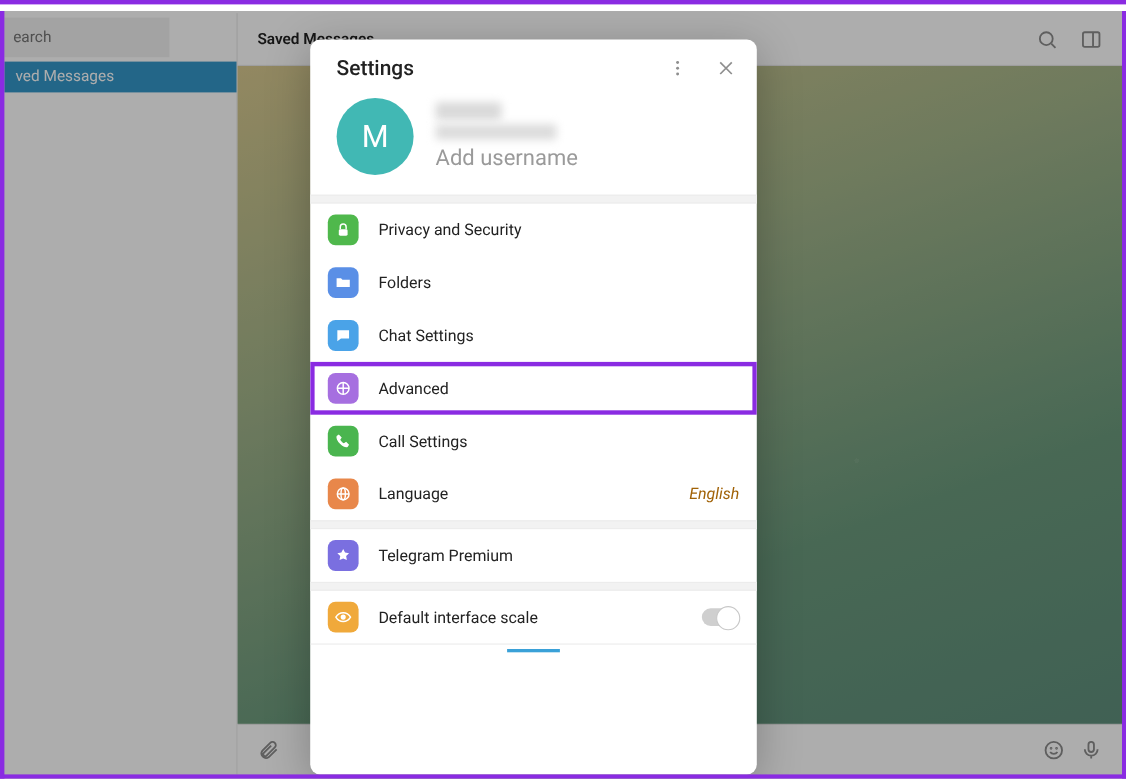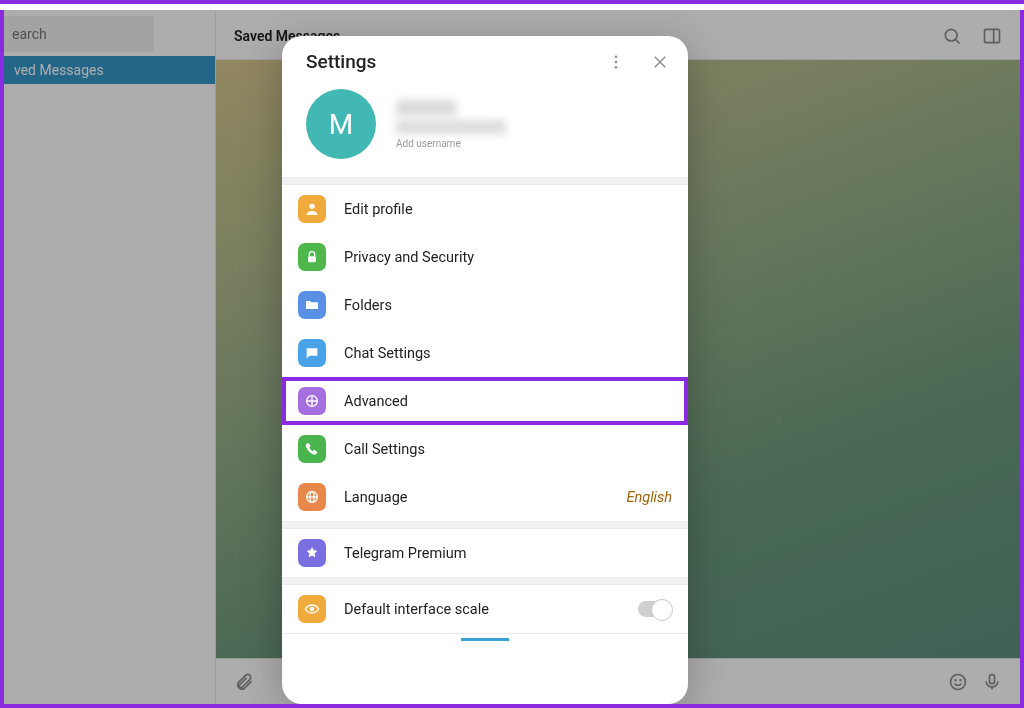--- a/index.html
+++ b/index.html
@@ -14,31 +14,31 @@
   .chat-item { height: 28px; display: flex; align-items: center; padding: 0 10px; color: #fff; background: #3497c9; font-size: 14px; }
   .main { flex: 1; position: relative; display: flex; flex-direction: column; }
   .main-header { height: 48px; display: flex; align-items: center; padding: 0 18px; border-bottom: 1px solid #e9e9e9; }
   .main-title { font-weight: 600; font-size: 14px; color: #222; }
   .header-actions { margin-left: auto; display: flex; gap: 20px; align-items: center; }
   .header-icon { width: 20px; height: 20px; color: #8c8c8c; }
   .chat-bg { flex: 1; background: linear-gradient(160deg,#d8c98f 0%, #a2b48a 35%, #6b9a7d 70%, #5f8f7c 100%); position: relative; }
   .chat-bg::after { content:""; position:absolute; inset:0; background-image: radial-gradient(circle at 20% 30%, rgba(255,255,255,.06) 0 2px, transparent 2px), radial-gradient(circle at 70% 60%, rgba(255,255,255,.06) 0 2px, transparent 2px); }
   .chat-input-bar { height: 46px; background: #fff; border-top: 1px solid #e5e5e5; display: flex; align-items: center; padding: 0 18px; gap: 14px; }
   .overlay { position: absolute; inset: 0; background: rgba(0,0,0,.32); z-index: 5; }
-  .modal { position: absolute; left: 282px; top: 36px; width: 406px; bottom: 4px; background: #fff; border-radius: 20px; box-shadow: 0 8px 40px rgba(0,0,0,.25); z-index: 10; display: flex; flex-direction: column; overflow: hidden; }
+  .modal { position: absolute; left: 282px; top: 36px; width: 406px; bottom: 4px; background: #fff; border-radius: 9px; box-shadow: 0 8px 40px rgba(0,0,0,.25); z-index: 10; display: flex; flex-direction: column; overflow: hidden; }
   .modal-header { display: flex; align-items: center; padding: 14px 18px 10px 24px; }
   .modal-title { font-size: 19px; font-weight: 500; color: #222; }
   .modal-header-actions { margin-left: auto; display: flex; gap: 24px; align-items: center; }
   .icon-btn { width: 20px; height: 20px; display: flex; align-items: center; justify-content: center; color: #8e8e8e; cursor: pointer; }
   .profile-section { padding: 6px 24px 18px; display: flex; align-items: center; gap: 20px; }
   .avatar { width: 70px; height: 70px; border-radius: 50%; background: #41b8b4; display: flex; align-items: center; justify-content: center; color: #fff; font-size: 28px; font-weight: 400; }
   .profile-info { display: flex; flex-direction: column; gap: 4px; }
   .profile-name { filter: blur(4px); color: #aaa; font-size: 15px; height: 16px; width: 60px; background: #d9d9d9; border-radius: 3px; }
   .profile-phone { filter: blur(4px); color: #aaa; font-size: 14px; height: 14px; width: 110px; background: #dcdcdc; border-radius: 3px; }
-  .profile-username { color: #9a9a9a; font-size: 10px; }
+  .profile-username { color: #9a9a9a; font-size: 20px; }
   .divider { height: 8px; background: #f2f2f2; border-top: 1px solid #ececec; border-bottom: 1px solid #ececec; }
   .settings-list { display: flex; flex-direction: column; }
   .setting-item { display: flex; align-items: center; padding: 10px 16px 10px 16px; gap: 18px; cursor: pointer; }
   .setting-item.highlight { outline: 4px solid #8a2be2; outline-offset: -4px; }
   .setting-icon { width: 28px; height: 28px; border-radius: 7px; display: flex; align-items: center; justify-content: center; color: #fff; flex-shrink: 0; }
   .setting-label { font-size: 14.5px; color: #222; flex: 1; }
   .setting-value { font-size: 14.5px; color: #a16207; font-style: italic; }
   .ic-edit { background: #f0a93b; }
   .ic-notif { background: #e85d54; }
   .ic-priv { background: #4fb84c; }
@@ -142,29 +142,20 @@
       <div class="profile-name"></div>
       <div class="profile-phone"></div>
       <div class="profile-username">Add username</div>
     </div>
   </div>
 
   <div class="divider"></div>
 
   <div class="settings-list">
 
-    <div class="setting-item">
-      <div class="setting-icon ic-edit">
-        <svg viewBox="0 0 24 24" width="16" height="16" fill="#fff">
-            <circle cx="12" cy="8" r="4"></circle>
-            <path d="M4 21c0-4 4-6 8-6s8 2 8 6"></path>
-          </svg>
-      </div>
-      <span class="setting-label">Edit profile</span>
-    </div>
 
 
     <div class="setting-item">
       <div class="setting-icon ic-priv">
         <svg viewBox="0 0 24 24" width="16" height="16" fill="#fff">
             <rect x="6" y="11" width="12" height="9" rx="2"></rect>
             <path d="M8 11V8a4 4 0 018 0v3" fill="none" stroke="#fff" stroke-width="2"></path>
           </svg>
       </div>
       <span class="setting-label">Privacy and Security</span>

